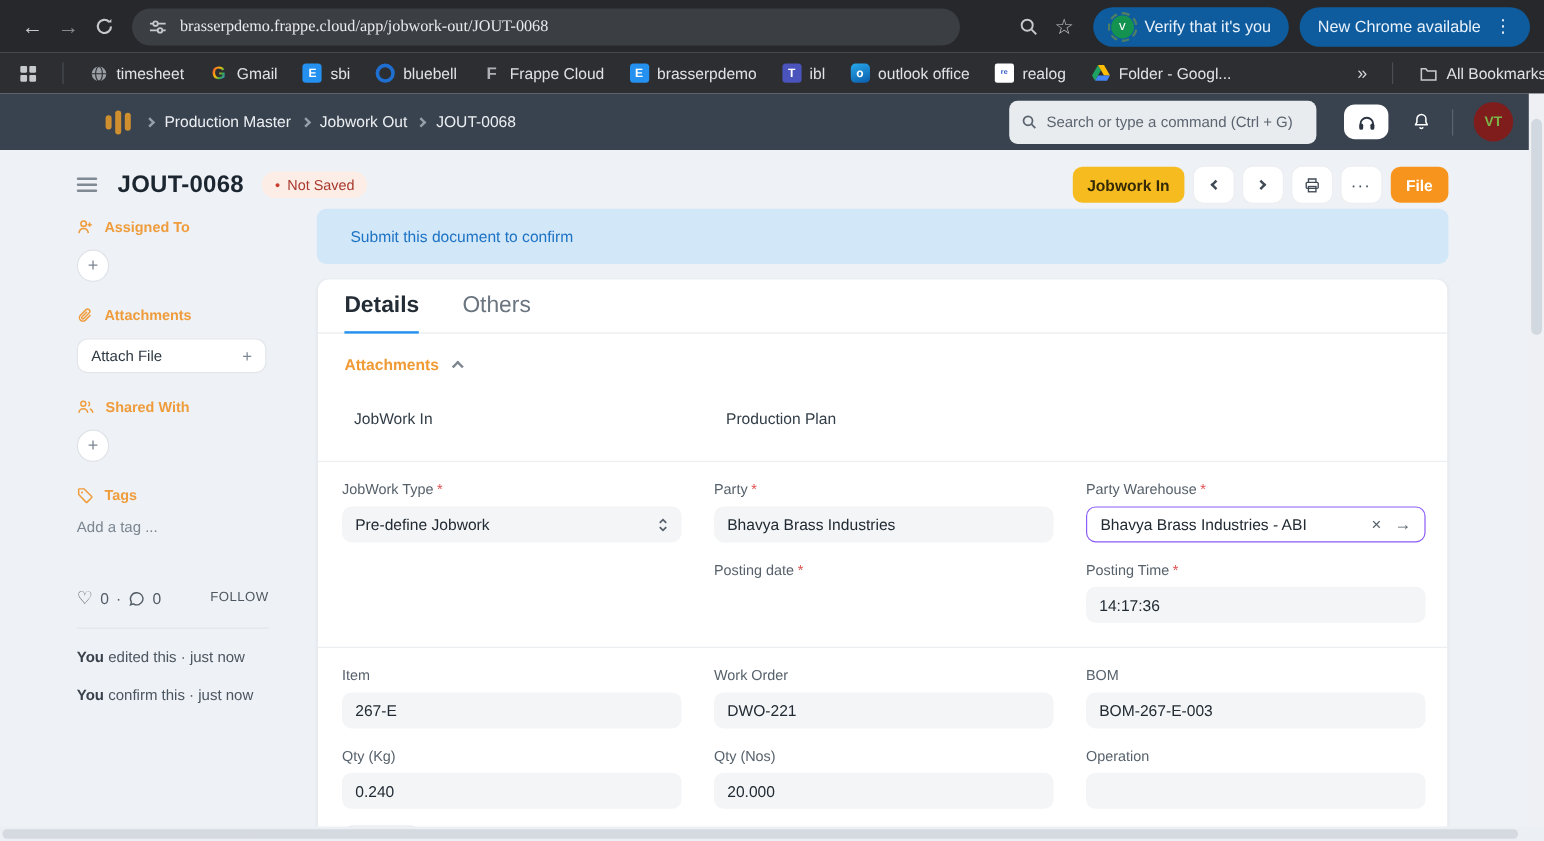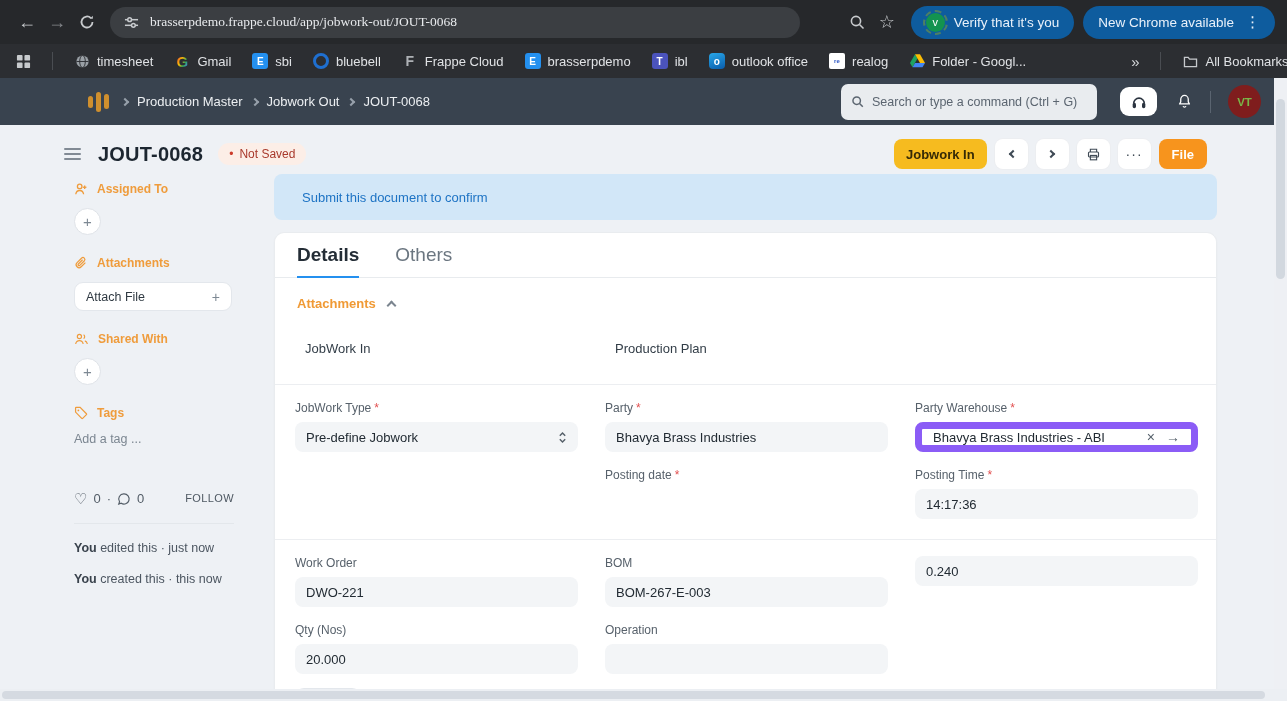--- a/index.html
+++ b/index.html
@@ -70,21 +70,21 @@
   .status-badge { margin-left:15px; background:#fceee7; border-radius:12px; padding:4px 11px;
                   font-size:12px; color:#a8392c; display:flex; gap:6px; align-items:center; }
   .status-badge .b-dot { color:#cc3b2b; }
   .hdr-actions { margin-left:auto; display:flex; gap:8px; align-items:center; }
   .btn { height:30px; border-radius:8px; display:flex; align-items:center; justify-content:center;
          font-size:13px; cursor:pointer; }
   .btn-yellow { padding:0 12px; background:#f6bb1f; color:#352a06; font-weight:bold; }
   .btn-icon { width:33px; background:#fff; color:#3f4a55; box-shadow:0 0 0 1px #eceef1; font-size:14px; }
   .btn-save { padding:0 13px; background:#f7941d; color:#fff; font-weight:bold; }
   
-  .layout { display:flex; align-items:flex-start;margin-left:10px; }
+  .layout { display:flex; align-items:flex-start; }
   .sidebar { width:170px; margin-left:64px; padding-top:4px; font-size:12.5px; }
   .side-label { display:flex; align-items:center; gap:9px; color:#ef9c3c; font-weight:bold;
                 font-size:12px; margin:4px 0 12px; }
   .plus-btn { width:27px; height:27px; border-radius:50%; background:#fff; border:1px solid #dfe3e8;
               color:#7d8893; font-size:15px; display:flex; align-items:center; justify-content:center;
               margin-bottom:21px; cursor:pointer; }
   .attach-btn { width:158px; height:29px; background:#fff; border:1px solid #e3e7ec; border-radius:9px;
                 display:flex; align-items:center; justify-content:space-between; padding:0 11px;
                 font-size:12.5px; color:#2f3942; margin-bottom:21px; cursor:pointer; }
   .attach-btn .p { color:#7d8893; font-size:14px; }
@@ -111,21 +111,21 @@
              transform:rotate(-45deg); margin-top:4px; cursor:pointer; }
   .conn-links { display:flex; margin:30px 0 0 8px; padding-bottom:28px; }
   .conn-link { font-size:13px; color:#323d47; width:310px; cursor:pointer; }
   .form-section { border-top:1px solid #eceef1; padding:16px 20px 20px; }
   .grid { display:grid; grid-template-columns:283px 283px 283px; column-gap:27px; row-gap:16px; }
   .flabel { font-size:12px; color:#57616b; margin-bottom:7px; display:flex; gap:3px; }
   .req { color:#e25050; }
   .control { height:30px; background:#f3f5f7; border-radius:8px; display:flex; align-items:center;
              padding:0 11px; font-size:13px; color:#222b33; cursor:pointer; }
   .control.select { justify-content:space-between; }
-  .control.linked { background:#fff; border:7px solid #8b5cf6; justify-content:space-between; }
+  .control.linked { background:#fff; border:1px solid #8b5cf6; justify-content:space-between; }
   .link-icons { display:flex; gap:11px; color:#55606a; font-size:14px; }
   .partial-btn { width:66px; height:22px; border:1px solid #e3e7ec; border-radius:9px; background:#fff;
                  margin-top:14px; cursor:pointer; }
   
   .vscroll { position:absolute; top:78px; right:0; width:13px; bottom:12px; background:#eef0f4; z-index:6; }
   .vthumb { position:absolute; top:21px; left:2px; width:9px; height:180px; background:#d2d8df; border-radius:5px; }
   .hscroll { position:absolute; left:0; right:0; bottom:0; height:12px; background:#eceff3; z-index:6; }
   .hthumb { position:absolute; left:2px; right:22px; top:2px; height:8px; background:#d5dae1; border-radius:4px; }
   svg { display:block; }
 </style>
@@ -400,21 +400,21 @@
         <span>0</span>
         <span class="follow">FOLLOW</span>
       </div>
       <div class="side-div"></div>
       <div class="activity">
         <b>You</b>
         <span>edited this · just now</span>
       </div>
       <div class="activity">
         <b>You</b>
-        <span>created this · this now</span>
+        <span>confirm this · just now</span>
       </div>
     </div>
 
     <div class="main">
       <div class="banner">
         <span>Submit this document to confirm</span>
       </div>
 
       <div class="card">
         <div class="tabs">
@@ -489,35 +489,46 @@
                 <span>14:17:36</span>
               </div>
             </div>
           </div>
         </div>
 
         <div class="form-section" style="padding-bottom:0;">
           <div class="grid">
             <div>
               <div class="flabel">
+                  <span>Item</span>
+                </div>
+              <div class="control">
+                <span>267-E</span>
+              </div>
+            </div>
+            <div>
+              <div class="flabel">
                   <span>Work Order</span>
                 </div>
               <div class="control">
                 <span>DWO-221</span>
               </div>
             </div>
             <div>
               <div class="flabel">
                   <span>BOM</span>
                 </div>
               <div class="control">
                 <span>BOM-267-E-003</span>
               </div>
             </div>
             <div>
+              <div class="flabel">
+                  <span>Qty (Kg)</span>
+                </div>
               <div class="control">
                 <span>0.240</span>
               </div>
             </div>
             <div>
               <div class="flabel">
                   <span>Qty (Nos)</span>
                 </div>
               <div class="control">
                 <span>20.000</span>

